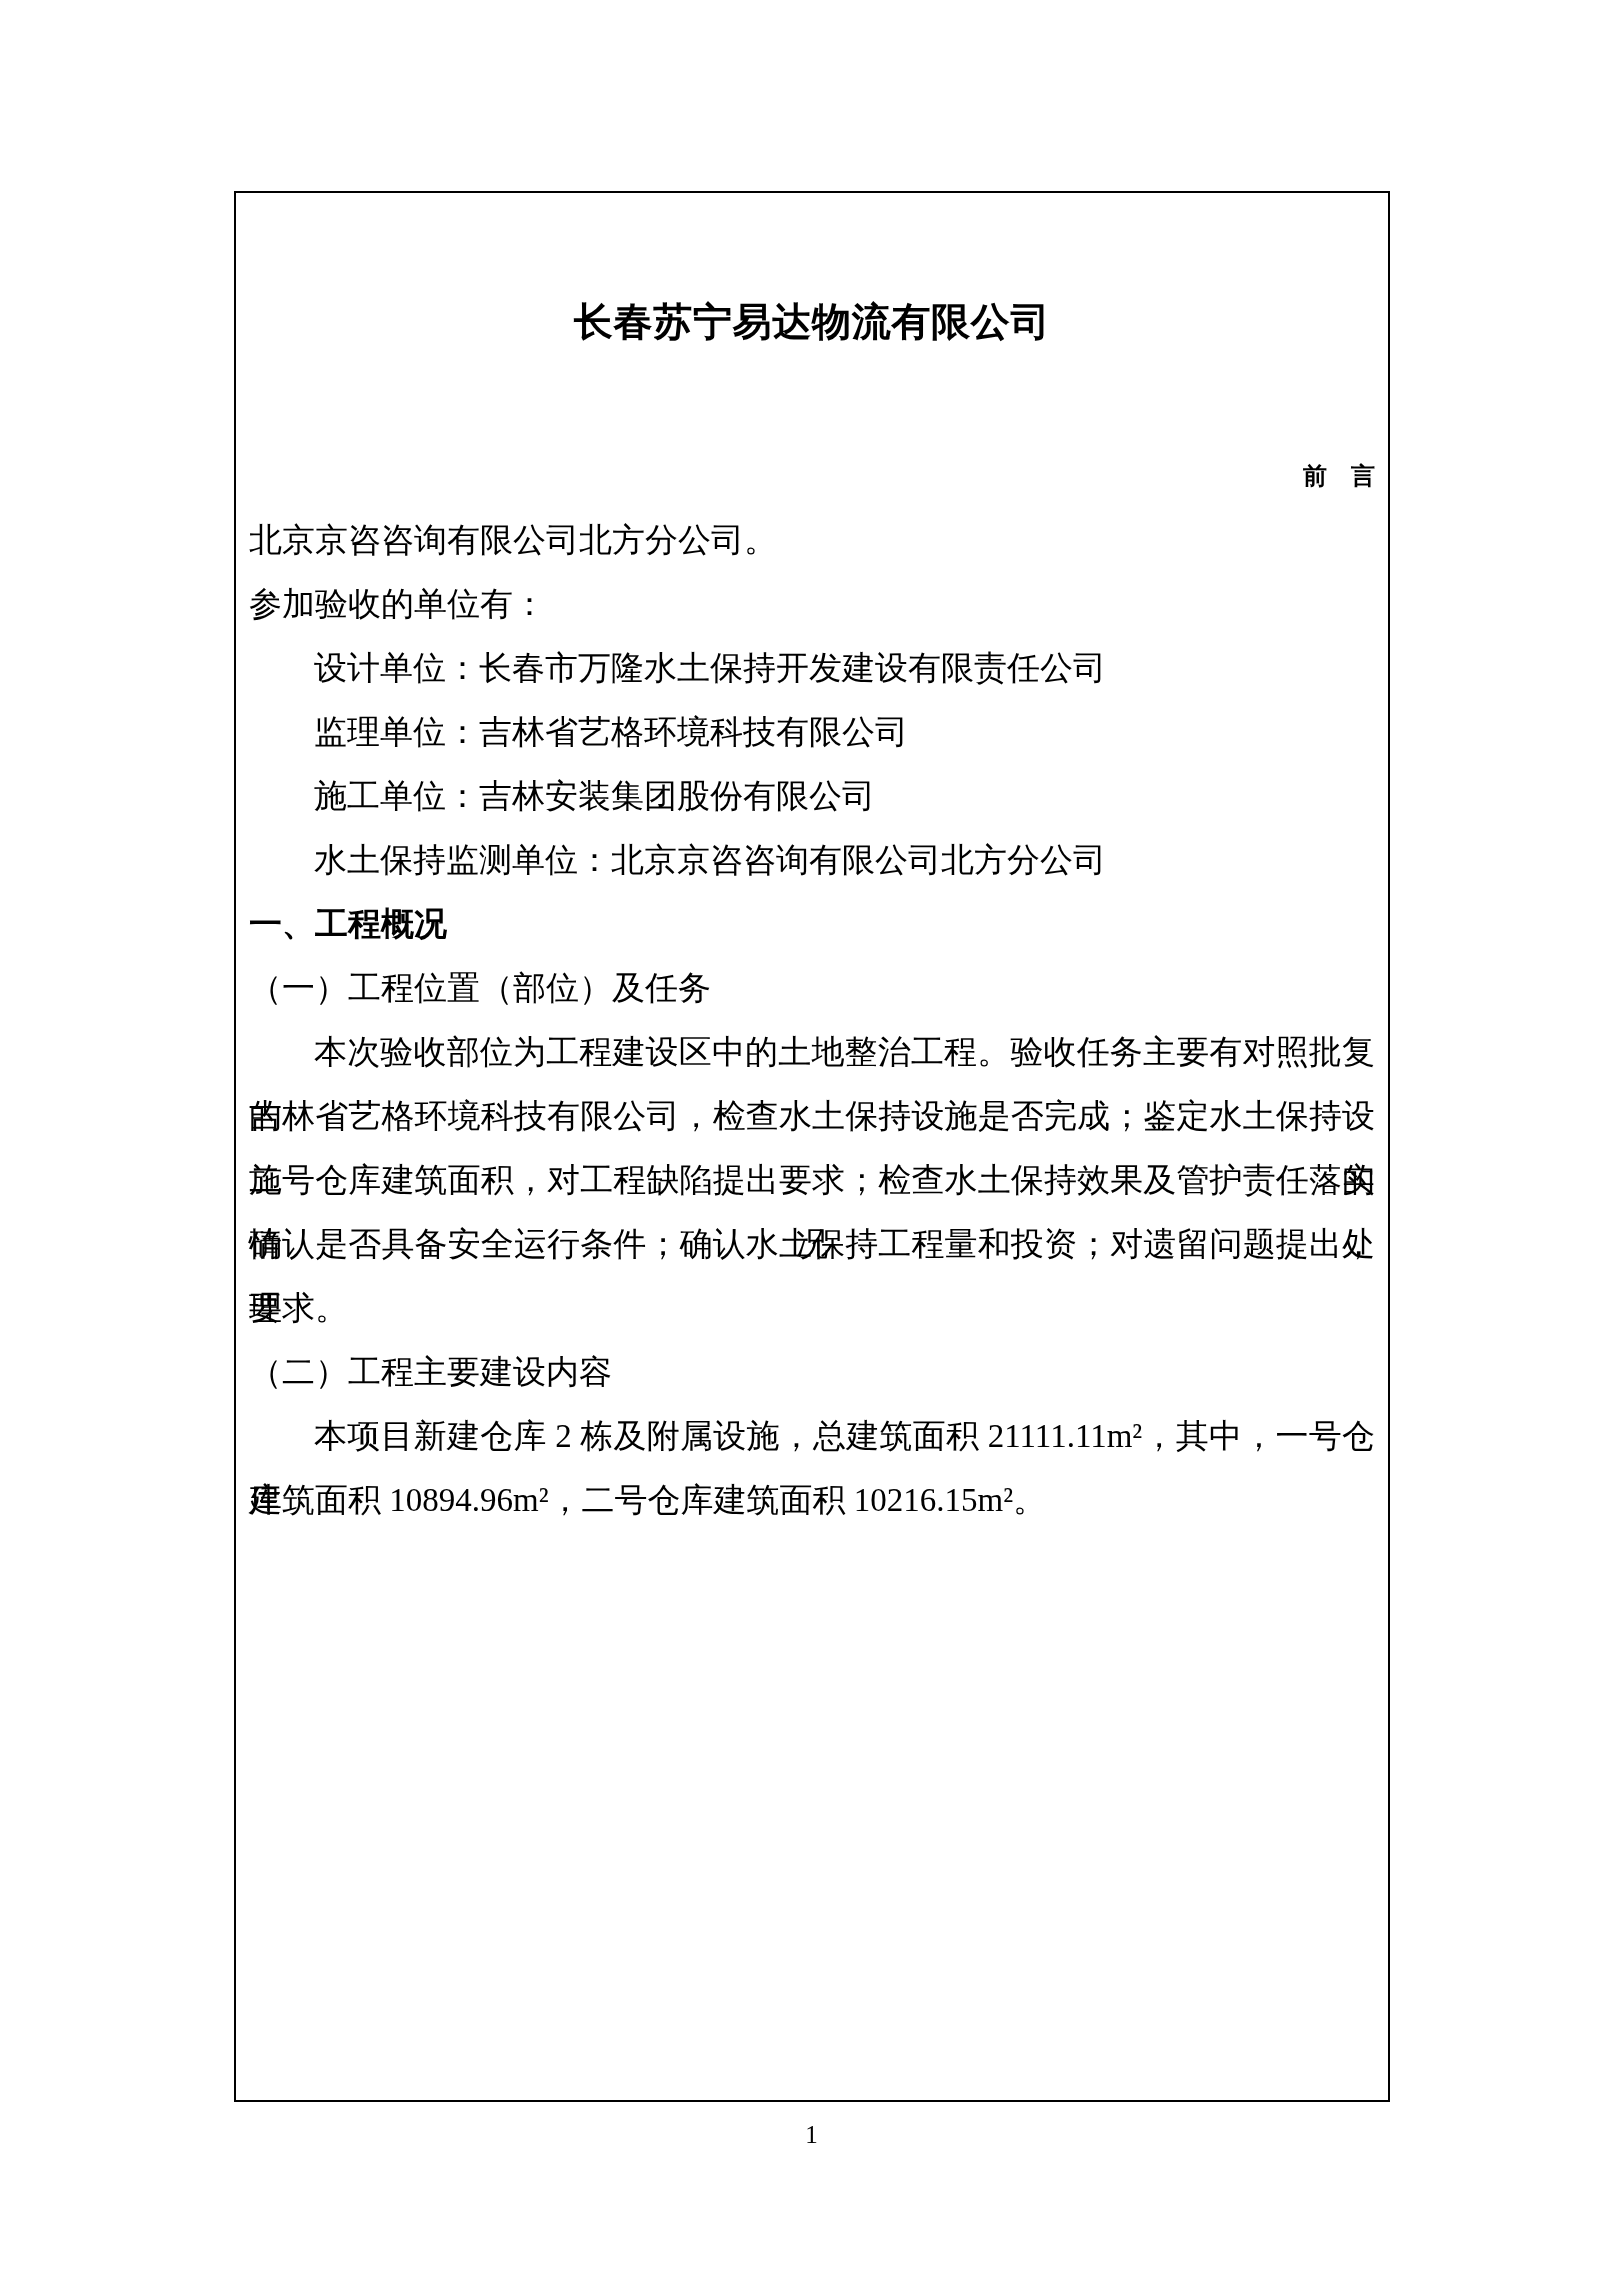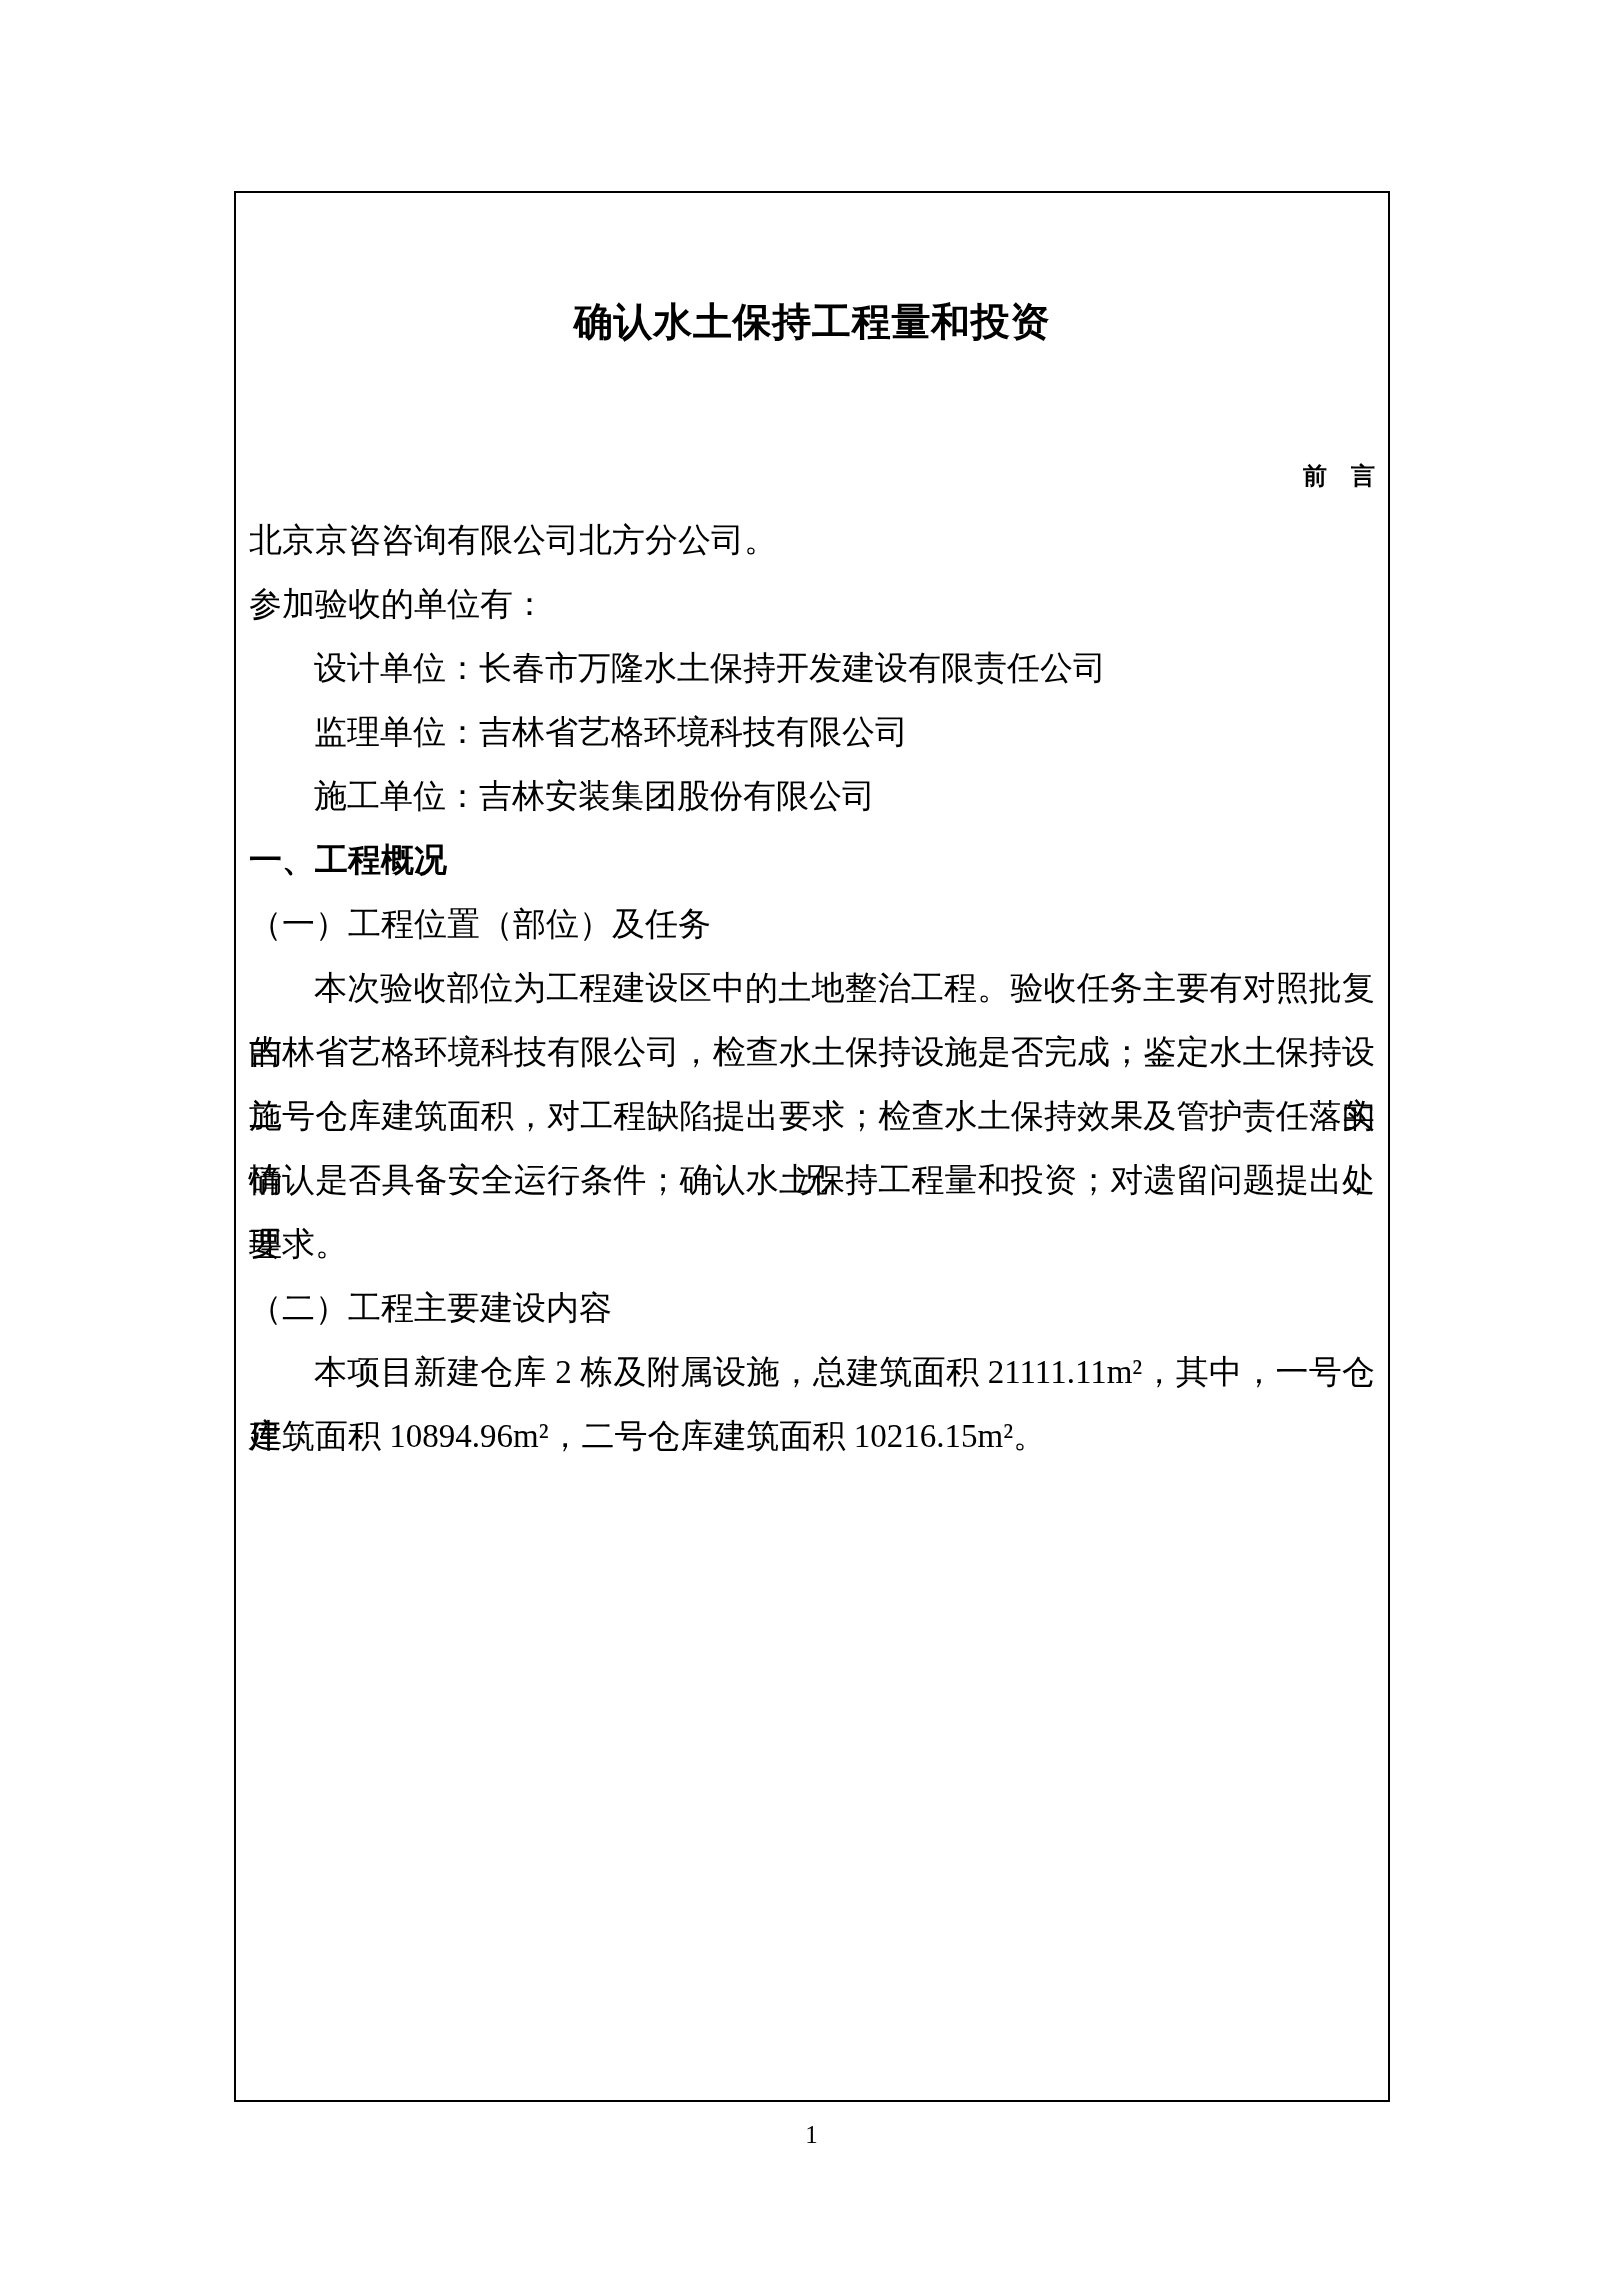--- a/index.html
+++ b/index.html
@@ -71,29 +71,30 @@
 </style>
 </head>
 <body>
 
 <div class="page">
 
   <div class="doc-border"></div>
 
   <div class="content">
 
-    <div class="doc-title">确认水土保持工程量和投资</div>
+    <div class="doc-title">长春苏宁易达物流有限公司</div>
 
     <div class="preface-heading">前　言</div>
 
     <div class="line">北京京咨咨询有限公司北方分公司。</div>
     <div class="line">参加验收的单位有：</div>
     <div class="line indent">设计单位：长春市万隆水土保持开发建设有限责任公司</div>
     <div class="line indent">监理单位：吉林省艺格环境科技有限公司</div>
     <div class="line indent">施工单位：吉林安装集团股份有限公司</div>
+    <div class="line indent">水土保持监测单位：北京京咨咨询有限公司北方分公司</div>
     <div class="line bold">一、工程概况</div>
     <div class="line">（一）工程位置（部位）及任务</div>
     <div class="line indent just">本次验收部位为工程建设区中的土地整治工程。验收任务主要有对照批复的</div>
     <div class="line just">吉林省艺格环境科技有限公司，检查水土保持设施是否完成；鉴定水土保持设施的</div>
     <div class="line just">二号仓库建筑面积，对工程缺陷提出要求；检查水土保持效果及管护责任落实情况，</div>
     <div class="line just">确认是否具备安全运行条件；确认水土保持工程量和投资；对遗留问题提出处理</div>
     <div class="line">要求。</div>
     <div class="line">（二）工程主要建设内容</div>
     <div class="line indent just">本项目新建仓库 2 栋及附属设施，总建筑面积 21111.11m²，其中，一号仓库</div>
     <div class="line">建筑面积 10894.96m²，二号仓库建筑面积 10216.15m²。</div>

